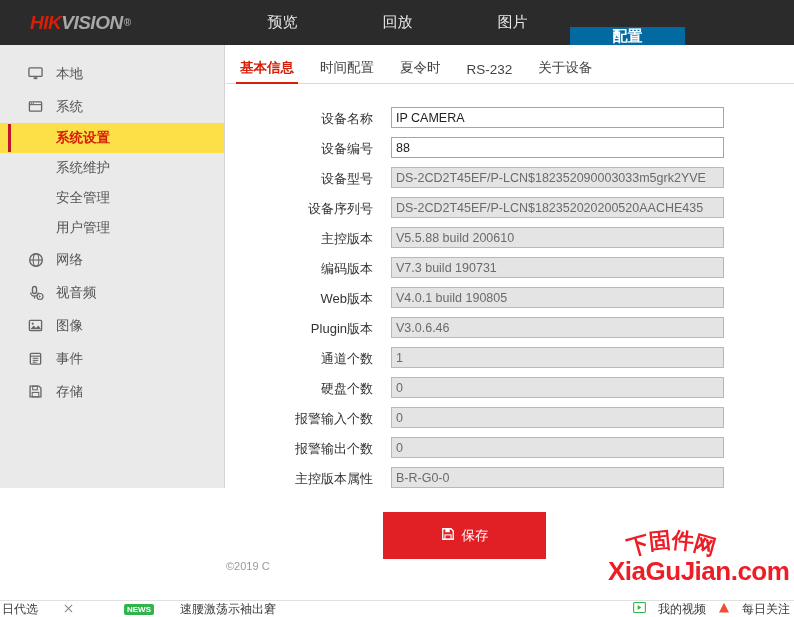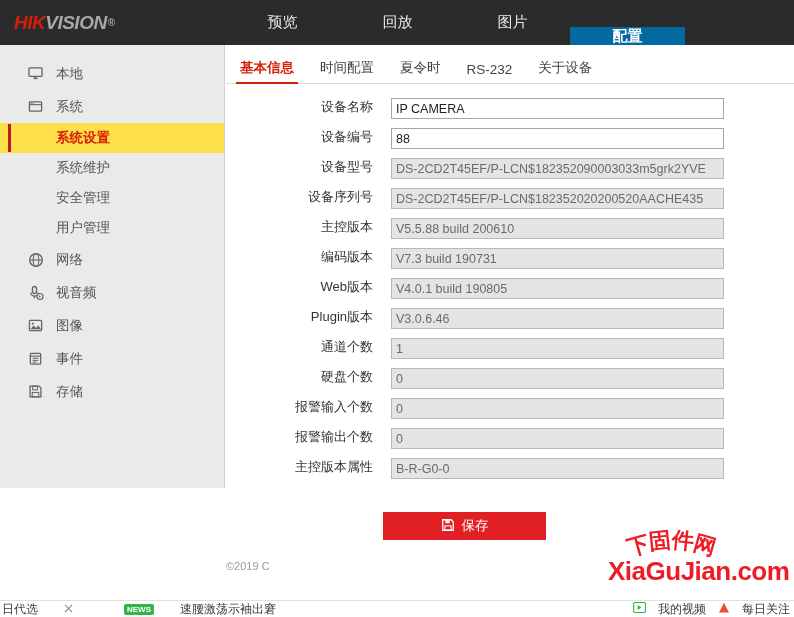--- a/index.html
+++ b/index.html
@@ -11,21 +11,21 @@
   }
 
   
   .topbar {
     position: absolute; top: 0; left: 0;
     width: 794px; height: 45px;
     background: #2b2b2b;
     display: flex; align-items: stretch;
   }
   .logo {
-    width: 225px; display: flex; align-items: center; padding-left: 14px;
+    width: 225px; display: flex; align-items: center; padding-left: 30px;
     font-style: italic; font-weight: bold; font-size: 19px; letter-spacing: -0.5px;
   }
   .logo .hik { color: #d81e06; }
   .logo .vision { color: #a8a8a8; }
   .logo .reg { color: #a8a8a8; font-size: 10px; font-style: normal; vertical-align: super; margin-left: 1px; }
   .navtabs { display: flex; align-items: stretch; }
   .navtab {
     width: 115px; display: flex; align-items: center; justify-content: center;
     color: #e8e8e8; font-size: 15px; cursor: pointer;
   }
@@ -70,37 +70,37 @@
     font-size: 13.5px; color: #444; padding: 0 0 6px 0; margin-right: 26px;
     cursor: pointer; position: relative;
   }
   .ctab.active { color: #d81e06; font-weight: bold; text-align: center; }
   .ctab.active::after {
     content: ""; position: absolute; left: -4px; right: -4px; bottom: -1px;
     height: 2px; background: #d81e06;
   }
 
   .form { padding: 14px 0 0 0; }
-  .frow { display: flex; align-items: flex-start; height: 30px; }
+  .frow { display: flex; align-items: flex-end; height: 30px; }
   .flabel {
     width: 165px; text-align: right; padding-right: 18px;
     font-size: 13px; color: #333;
   }
   .finput {
     width: 333px; height: 21px; font-size: 12.5px;
     border: 1px solid #a6a6a6; padding: 1px 0 0 4px;
     font-family: "Liberation Sans", sans-serif;
     line-height: 19px; color: #222; background: #ffffff;
     white-space: nowrap; overflow: hidden;
   }
   .finput.ro { background: #e4e4e4; color: #6b6b6b; border: 1px solid #b8b8b8; }
 
   .savewrap { padding: 24px 0 0 157px; }
   .savebtn {
-    width: 163px; height: 28px; background: #e12026; border: none;
+    width: 163px; height: 47px; background: #e12026; border: none;
     color: #ffffff; font-size: 13.5px; cursor: pointer;
     display: flex; align-items: center; justify-content: center; gap: 7px;
     font-family: "Liberation Sans", sans-serif;
   }
 
   
   .copyright {
     position: absolute; left: 226px; top: 560px; width: 568px;
     text-align: left; font-size: 11px; color: #9a9a9a;
   }

